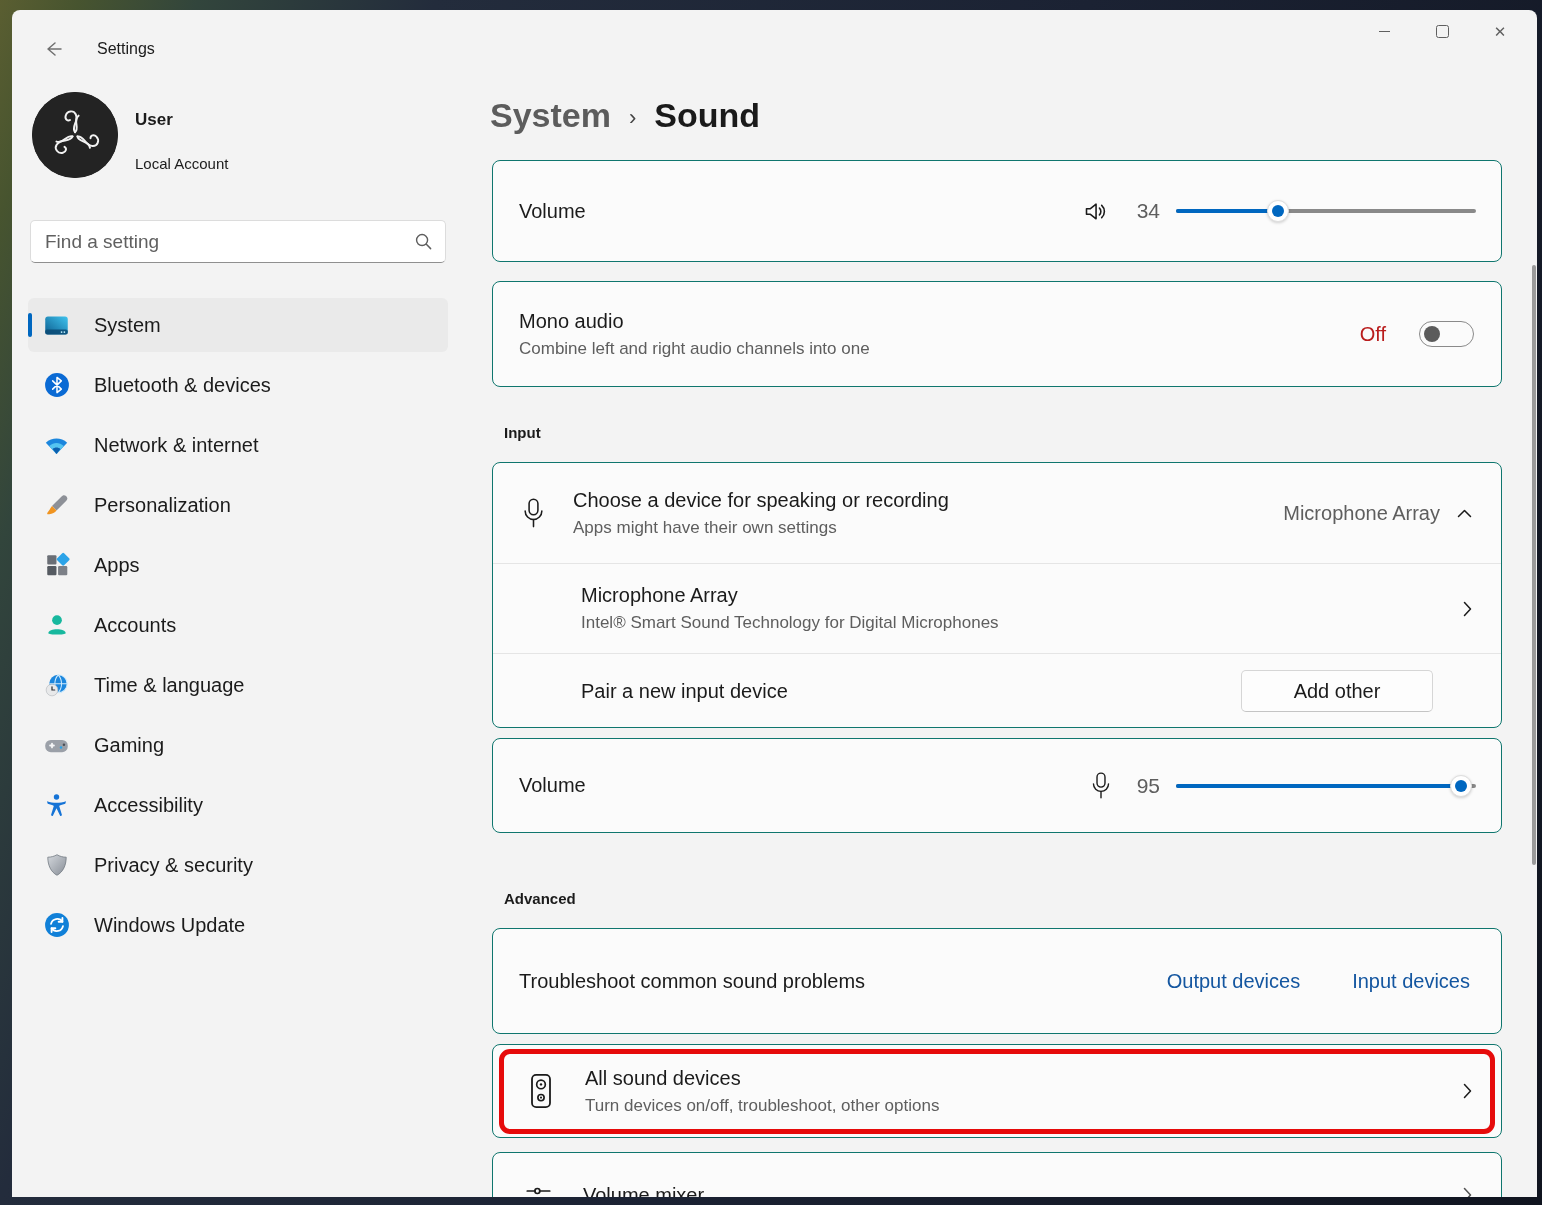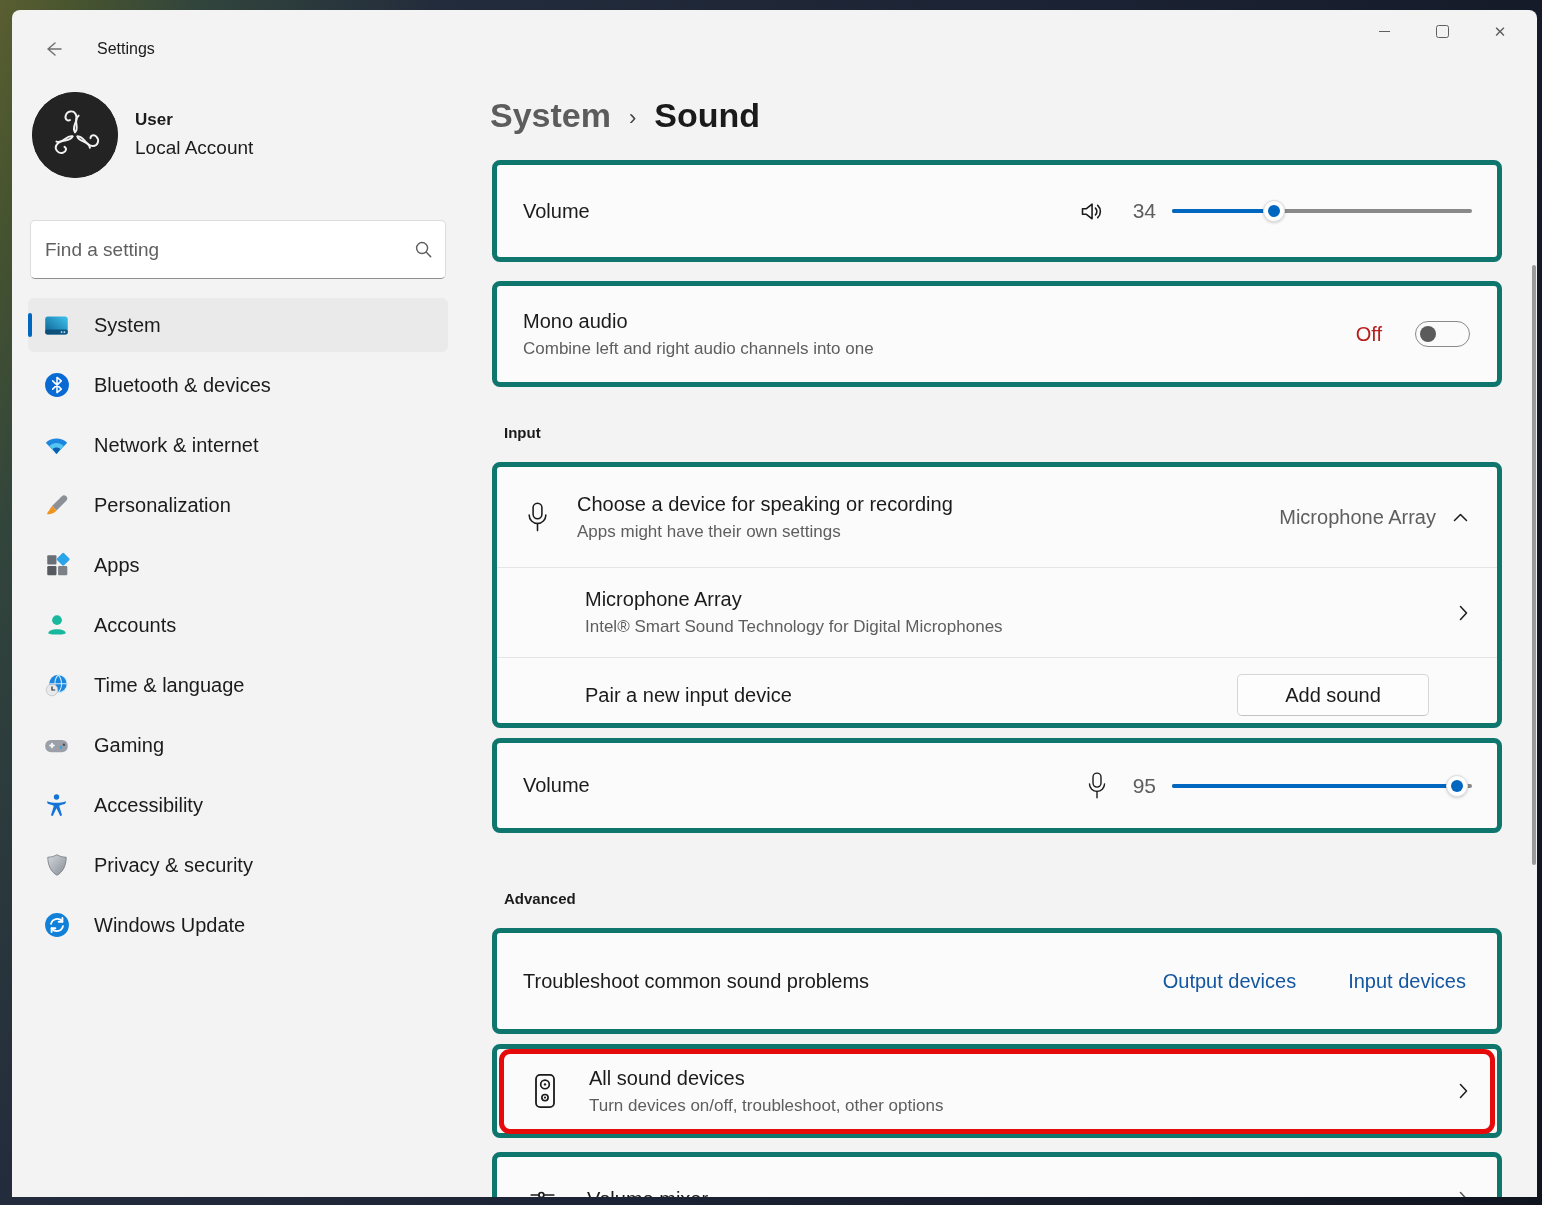--- a/index.html
+++ b/index.html
@@ -18,23 +18,23 @@
   .win-btn{width:58px;height:42px;display:flex;align-items:center;justify-content:center;color:#5f5f5f;}
   .min-glyph{display:block;width:11px;height:0;border-top:1.4px solid #5f5f5f;}
   .max-glyph{display:block;width:11px;height:11px;border:1.4px solid #5f5f5f;border-radius:2.5px;}
   .close-glyph{font-size:15px;color:#5f5f5f;line-height:1;}
 
   
   .avatar{position:absolute;left:20px;top:82px;width:86px;height:86px;border-radius:50%;
     background:#222;display:flex;align-items:center;justify-content:center;overflow:hidden;}
   .user-block{position:absolute;left:123px;top:100px;}
   .user-name{font-size:17px;font-weight:700;color:#1b1b1b;}
-  .user-type{font-size:19px;color:#1b1b1b;margin-top:7px;}
-
-  .searchbox{position:absolute;left:18px;top:210px;width:416px;height:59px;background:#fff;
+  .user-type{font-size:15px;color:#1b1b1b;margin-top:25px;}
+
+  .searchbox{position:absolute;left:18px;top:210px;width:416px;height:43px;background:#fff;
     border:1px solid #dcdcdc;border-bottom:1px solid #8f8f8f;border-radius:5px;
     display:flex;align-items:center;padding:0 12px;box-sizing:border-box;}
   .searchbox input{flex:1;border:none;outline:none;font-size:19px;color:#1b1b1b;background:transparent;
     font-family:"Liberation Sans",sans-serif;}
   .searchbox input::placeholder{color:#606060;}
 
   .nav{position:absolute;left:16px;top:288px;width:420px;}
   .nav-item{position:relative;height:54px;margin-bottom:6px;border-radius:6px;
     display:flex;align-items:center;padding-left:15px;gap:24px;cursor:default;}
   .nav-item.selected{background:#eaeaea;}
@@ -43,21 +43,21 @@
   .nav-label{font-size:20px;color:#1b1b1b;}
   .nav-ico{width:27px;height:27px;display:flex;align-items:center;justify-content:center;}
 
   
   .breadcrumb{position:absolute;left:478px;top:86px;display:flex;align-items:center;gap:18px;}
   .bc-parent{font-size:34px;font-weight:600;color:#5c5c5c;}
   .bc-sep{font-size:22px;color:#454545;padding-top:4px;}
   .bc-current{font-size:34px;font-weight:600;color:#1a1a1a;}
 
   .card{position:absolute;left:480px;width:1010px;background:#fbfbfb;
-    border:5px solid #0f766e;border-radius:8px;box-sizing:border-box;}
+    border:1px solid #0f766e;border-radius:8px;box-sizing:border-box;}
   .row{display:flex;align-items:center;}
   .row-title{font-size:20px;color:#1b1b1b;}
   .row-sub{font-size:17px;color:#5e5e5e;margin-top:6px;}
   .section-head{position:absolute;left:492px;font-size:15px;font-weight:600;color:#1b1b1b;}
 
   .slider{position:relative;width:300px;height:22px;flex:0 0 auto;}
   .slider .track{position:absolute;left:0;right:0;top:9px;height:4px;background:#898989;border-radius:2px;}
   .slider .fill{position:absolute;left:0;top:9px;height:4px;width:var(--pct,0%);background:#0067c0;border-radius:2px;}
   .slider .thumb{position:absolute;top:0;left:var(--pct,0%);transform:translateX(-50%);
     width:22px;height:22px;background:#fff;border:1px solid #dedede;border-radius:50%;
@@ -353,21 +353,21 @@
       <span style="display:flex;">
         <svg width="9" height="16" viewBox="0 0 9 16">
             <path d="M1.5 1.5 L7.5 8 L1.5 14.5" stroke="#1b1b1b" stroke-width="1.5" fill="none" stroke-linecap="round" stroke-linejoin="round"></path>
           </svg>
       </span>
     </div>
     <div class="divider"></div>
     <div class="row" style="height:74px;padding:0 68px 0 88px;">
       <div class="row-title">Pair a new input device</div>
       <div style="flex:1"></div>
-      <button class="add-btn">Add sound</button>
+      <button class="add-btn">Add other</button>
     </div>
   </div>
 
   <div class="card" style="top:728px;height:95px;">
     <div class="row" style="height:100%;padding:0 25px 0 26px;">
       <div class="row-title">Volume</div>
       <div style="flex:1"></div>
       <span class="muted-icon" style="margin-right:14px;display:flex;">
         <svg width="22" height="28" viewBox="0 0 20 26">
           <rect x="6.3" y="1" width="7.4" height="13" rx="3.7" stroke="#1b1b1b" stroke-width="1.3" fill="none"></rect>

